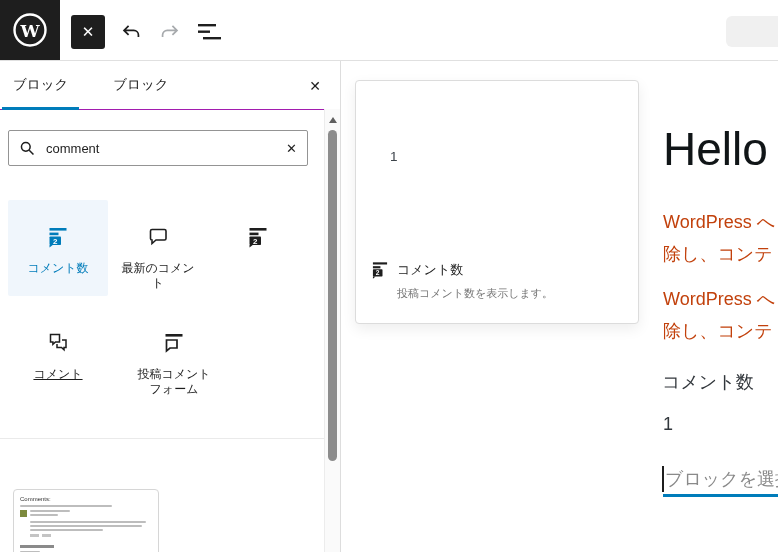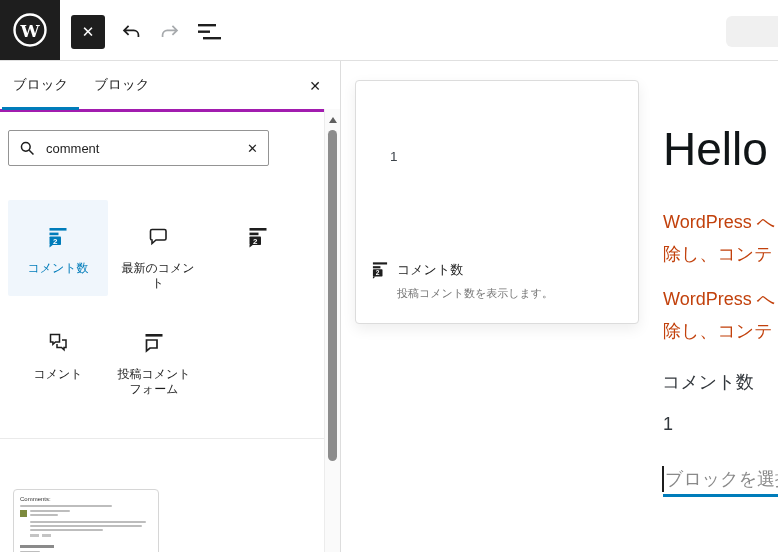--- a/index.html
+++ b/index.html
@@ -16,30 +16,30 @@
   #inserter-toggle{position:absolute;left:71px;top:15px;width:34px;height:34px;background:#1e1e1e;
         border-radius:3px;color:#fff;display:flex;align-items:center;justify-content:center;
         font-size:15px;border:none;cursor:pointer;}
   #undo-btn{left:112px;} #redo-btn{left:152px;} #listview-btn{left:192px;}
   #header-pill{position:absolute;left:726px;top:16px;width:70px;height:31px;background:#f0f0f0;
         border-radius:6px;}
 
   
   #panel{position:absolute;left:0;top:61px;width:340px;height:491px;background:#fff;
          border-right:1px solid #dddddd;}
-  #tabbar{position:absolute;left:0;top:0;width:340px;height:48px;border-bottom:3px solid #a21caf;
-          display:flex;align-items:stretch;}
+  #tabbar{position:absolute;left:0;top:0;width:340px;height:48px;border-bottom:1px solid #a21caf;
+          display:flex;align-items:stretch;gap:19px;}
   .tab{position:relative;padding:0 13px;display:flex;align-items:center;font-size:13.5px;
        color:#1e1e1e;cursor:pointer;background:none;border:none;}
   .tab.active::after{content:"";position:absolute;left:2px;right:2px;bottom:-1px;height:3px;
        background:#007cba;}
   #panel-close{position:absolute;right:12px;top:12px;width:26px;height:26px;display:flex;
        align-items:center;justify-content:center;font-size:14px;color:#1e1e1e;background:none;
        border:none;cursor:pointer;}
-  #searchbox{position:absolute;left:8px;top:69px;width:261px;height:36px;border:1px solid #949494;
+  #searchbox{position:absolute;left:8px;top:69px;width:300px;height:36px;border:1px solid #949494;
        border-radius:2px;display:flex;align-items:center;padding:0 10px;box-sizing:border-box;gap:8px;}
   #searchbox input{flex:1;border:none;outline:none;font-size:13px;color:#1e1e1e;
        font-family:inherit;background:transparent;min-width:0;}
   #search-clear{font-size:13px;color:#1e1e1e;background:none;border:none;cursor:pointer;padding:0;}
 
   .cell{position:absolute;width:100px;height:96px;display:flex;flex-direction:column;
         align-items:center;justify-content:flex-start;padding-top:24px;box-sizing:border-box;
         border-radius:2px;cursor:pointer;background:none;border:none;color:#1e1e1e;}
   .cell .bicon{width:24px;height:24px;margin-bottom:13px;}
   .cell .blabel{font-size:12px;line-height:15px;text-align:center;max-width:80px;
@@ -172,31 +172,31 @@
         <g fill="#1e1e1e">
           <rect x="3.5" y="4" width="17" height="2.6"></rect>
           <rect x="3.5" y="8.6" width="9" height="2.6"></rect>
           <rect x="3.5" y="12.4" width="11.5" height="8.6" rx="0.8"></rect>
           <path d="M3.5 21 v2.6 l3.2 -2.6 z"></path>
         </g>
         <text x="9.2" y="19.8" fill="#ffffff" font-size="8" font-weight="bold" text-anchor="middle">2</text>
       </svg>
     </button>
 
-    <button class="cell" style="left:8px;top:245px;">
+    <button class="cell" style="left:8px;top:245px;text-decoration:underline;">
       <svg class="bicon" viewBox="0 0 24 24">
         <g fill="none" stroke="#1e1e1e" stroke-width="1.5">
           <path d="M4.5 4.5 h9 v7.5 h-4 l-2.6 2.4 v-2.4 h-2.4 z"></path>
           <path d="M16 10 h4 v7.5 h-2 v2.3 l-2.5 -2.3 h-4.5 v-3.5"></path>
         </g>
       </svg>
       <span class="blabel">コメント</span>
     </button>
 
-    <button class="cell" style="left:104px;top:245px;">
+    <button class="cell" style="left:124px;top:245px;">
       <svg class="bicon" viewBox="0 0 24 24">
         <rect x="3.5" y="4" width="17" height="2.6" fill="#1e1e1e"></rect>
         <path d="M4.5 10 h10.5 v8 h-7 l-3.5 3 v-3 z" fill="none" stroke="#1e1e1e" stroke-width="1.7"></path>
       </svg>
       <span class="blabel">投稿コメントフォーム</span>
     </button>
 
     <div id="grid-divider"></div>
 
     <div id="pattern-card">

